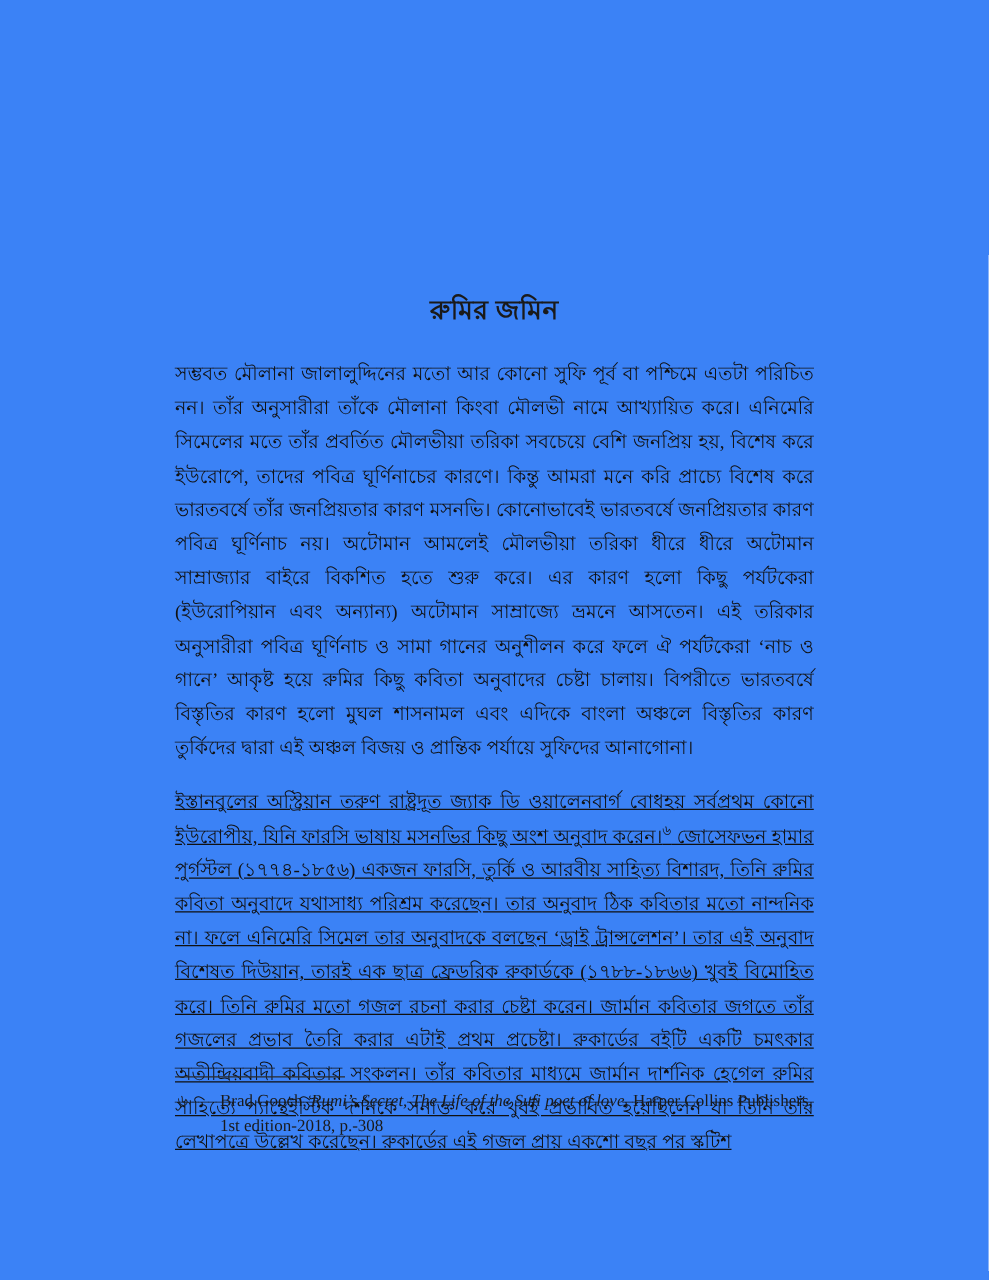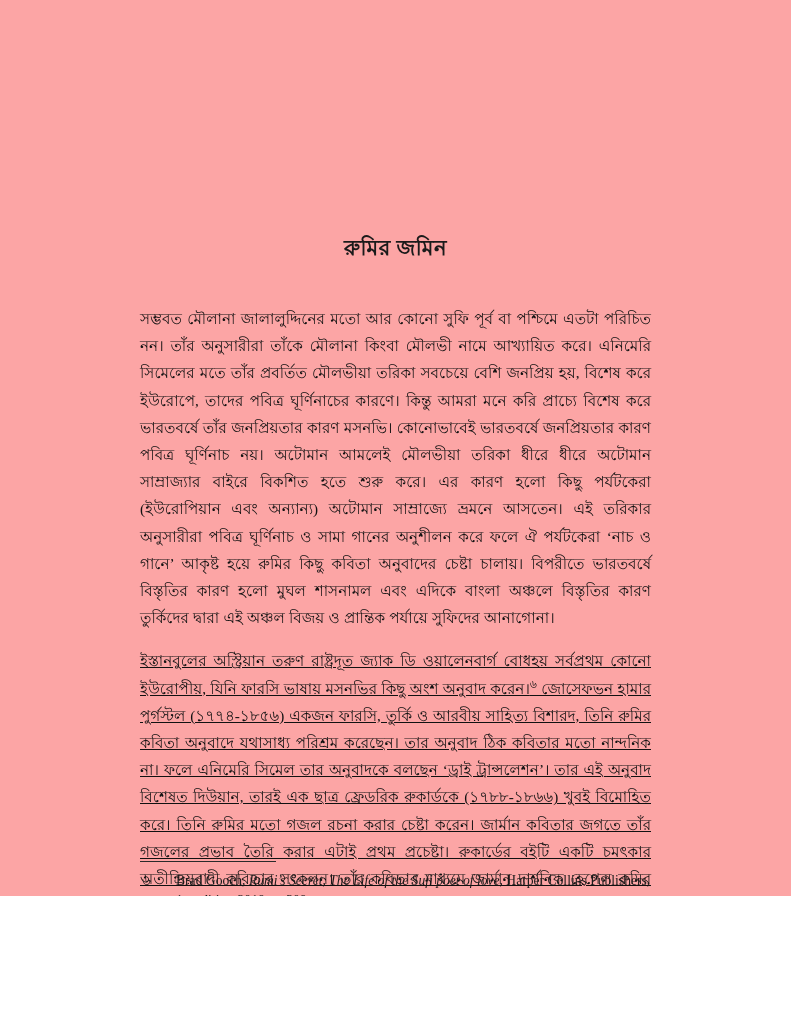--- a/index.html
+++ b/index.html
@@ -3,43 +3,43 @@
 <meta charset="utf-8">
 <style>
   html, body {
     margin: 0;
     padding: 0;
     background: #ffffff;
   }
   .page {
     position: relative;
     width: 791px;
-    height: 896px;
-    background: #fca5a5;
+    height: 1024px;
+    background: #3b82f6;
     overflow: hidden;
     box-sizing: border-box;
   }
   .content {
     position: absolute;
     left: 140px;
     top: 0;
     width: 511px;
   }
   .chapter-title {
     text-align: center;
     font-family: "Liberation Serif", "DejaVu Serif", serif;
     font-size: 21px;
     font-weight: 600;
     color: #1a1a1a;
     margin: 0;
     padding-top: 232px;
     letter-spacing: 0.5px;
   }
   .body-block {
-    margin-top: 38px;
+    margin-top: 19px;
   }
   p.para {
     font-family: "Liberation Serif", "DejaVu Serif", serif;
     font-size: 15.2px;
     line-height: 27.2px;
     color: #111111;
     text-align: justify;
     text-justify: inter-word;
     margin: 0 0 16px 0;
     word-spacing: 0.4px;

